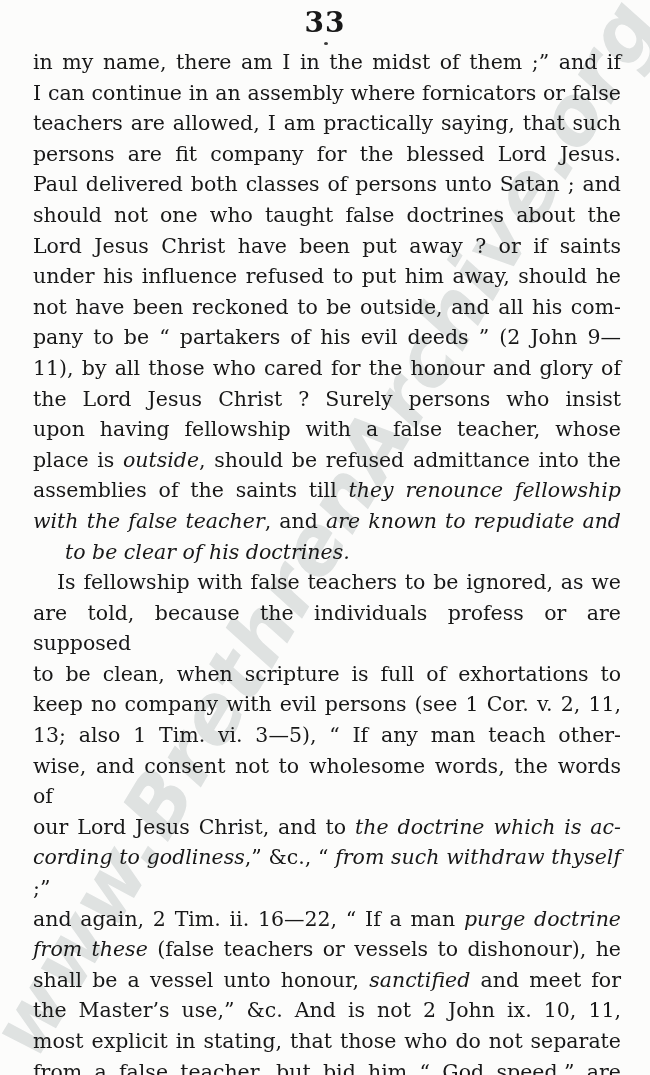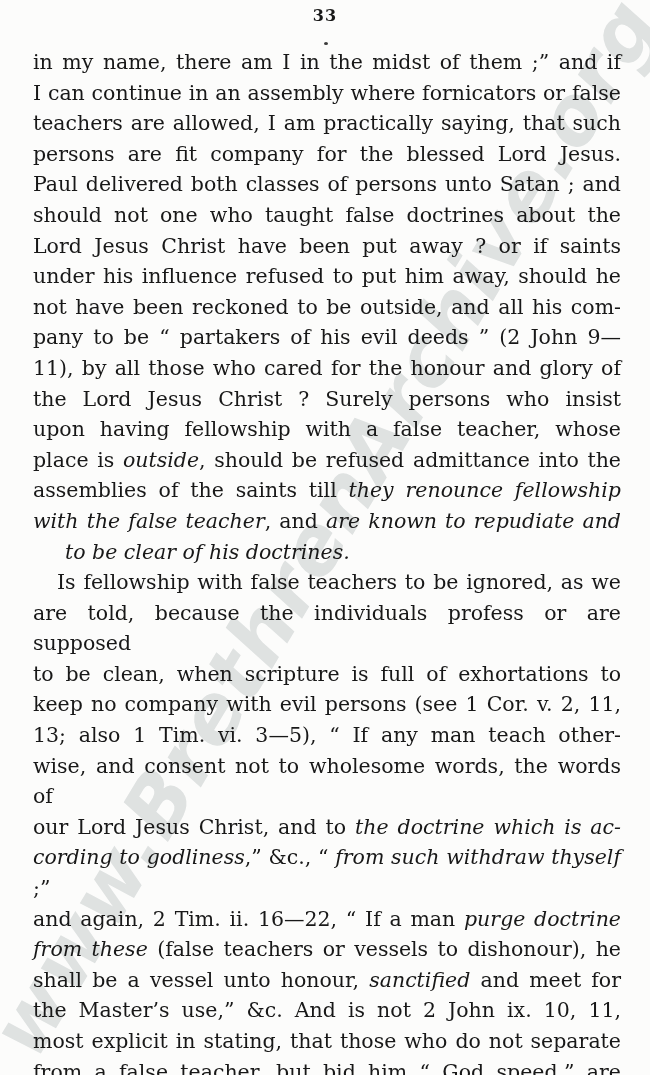--- a/index.html
+++ b/index.html
@@ -26,21 +26,21 @@
     letter-spacing: 2px;
     color: rgba(140, 150, 150, 0.26);
     white-space: nowrap;
     z-index: 0;
     user-select: none;
   }
   .page-number {
     position: absolute;
     top: 6px; left: 0; right: 0;
     text-align: center;
-    font-size: 16px;
+    font-size: 28px;
     font-weight: bold;
     letter-spacing: 1px;
     z-index: 1;
   }
   .pagenum-dot {
     position: absolute;
     top: 42px; left: 324px;
     width: 4px; height: 3px;
     background: #3a3a3a;
     border-radius: 50%;

